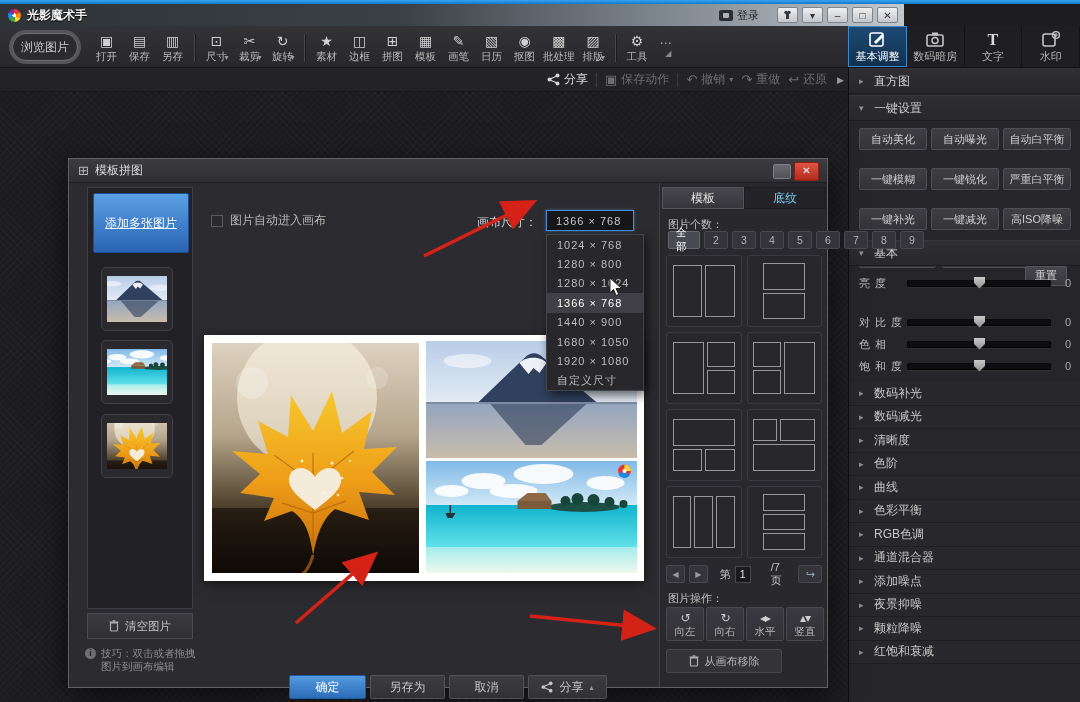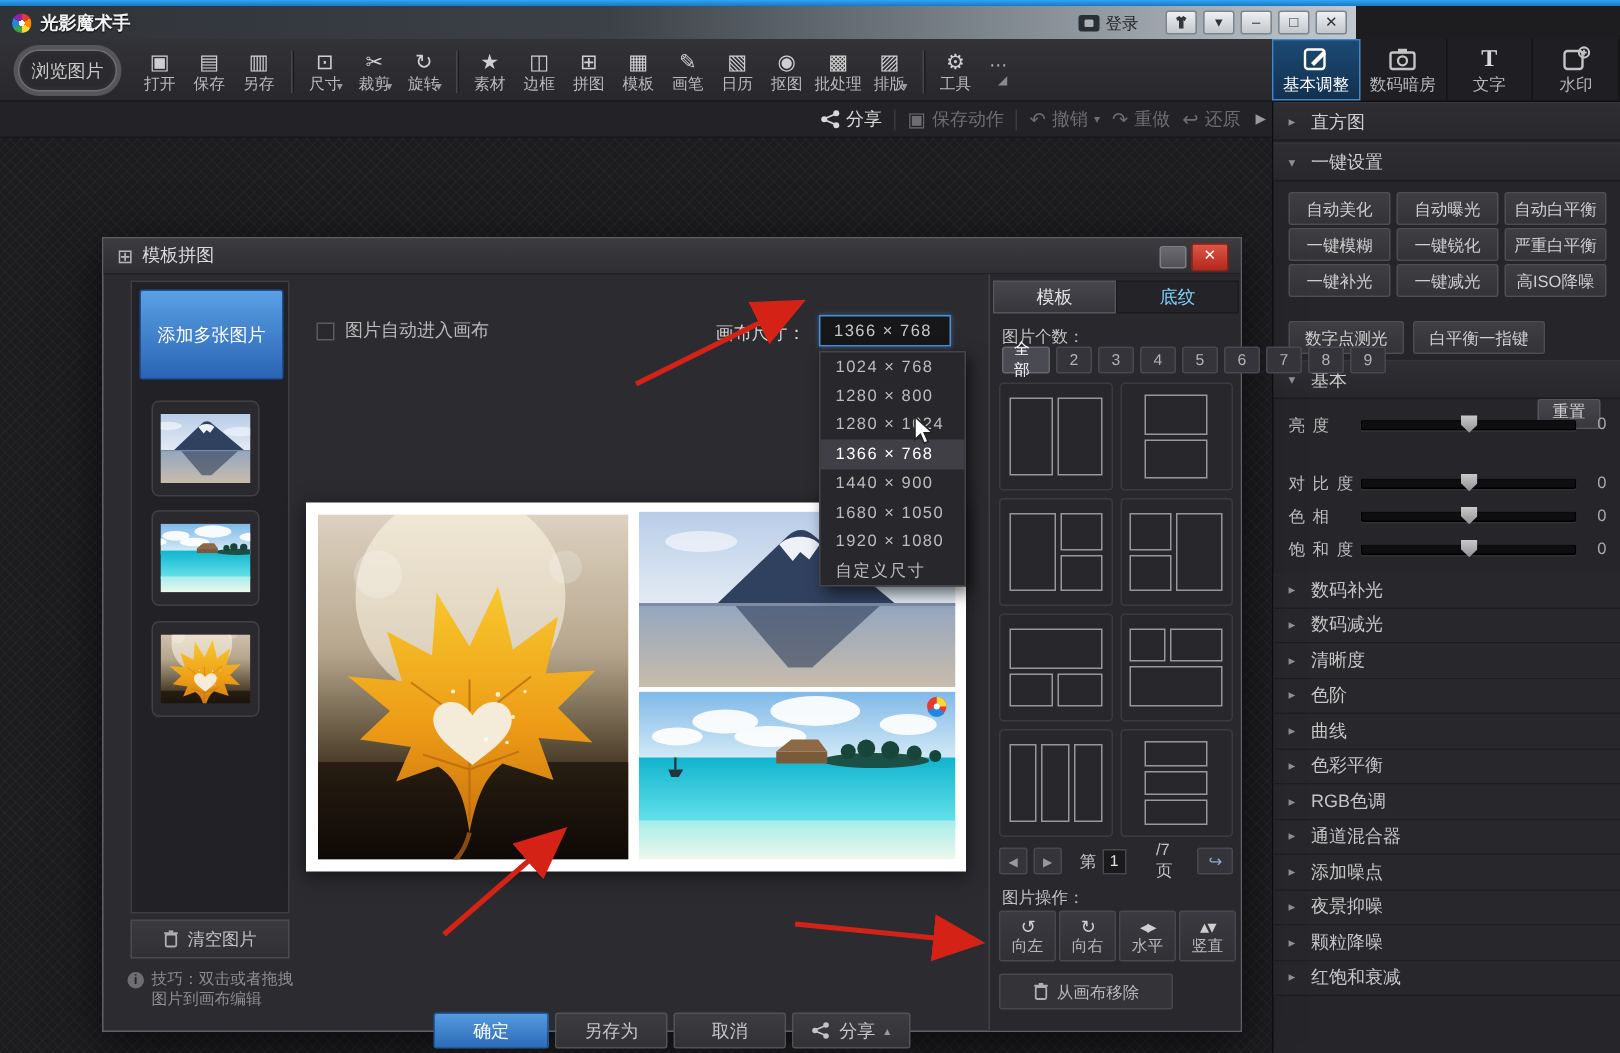--- a/index.html
+++ b/index.html
@@ -66,21 +66,21 @@
                         repeating-linear-gradient(-45deg,rgba(255,255,255,.022) 0 1px,transparent 1px 5px);}
   .main-canvas{position:absolute;left:0;top:92px;width:848px;height:610px;}
   
   .right-panel{position:absolute;left:848px;top:68px;width:232px;height:634px;background:#26262a;
        border-left:1px solid #0e0e10;box-sizing:border-box;font-size:12px;color:#cecece;}
   .sec-h{position:absolute;left:0;width:232px;height:26px;display:flex;align-items:center;gap:7px;
        padding-left:10px;box-sizing:border-box;background:linear-gradient(#2e2e33,#28282c);
        border-top:1px solid #343439;border-bottom:1px solid #1c1c1f;}
   .sec-h .car{font-size:9px;color:#8f8f94;width:8px;}
   .oc-wrap{position:absolute;left:0;top:53px;width:232px;height:119px;padding:7px 10px;box-sizing:border-box;}
-  .oc-grid{display:grid;grid-template-columns:1fr 1fr 1fr;gap:2px 4px;}
+  .oc-grid{display:grid;grid-template-columns:1fr 1fr 1fr;gap:18px 4px;}
   .oc-btn{height:20px;background:linear-gradient(#3e3e43,#333338);border:1px solid #4e4e54;
        border-radius:2px;color:#cfcfcf;font-size:11px;display:flex;align-items:center;justify-content:center;white-space:nowrap;}
   .oc-extra{display:flex;gap:6px;margin-top:16px;}
   .oc-extra .oc-btn{padding:0 10px;}
   .basic-wrap{position:absolute;left:0;top:196px;width:232px;height:118px;padding:2px 10px;box-sizing:border-box;}
   .reset-btn{position:absolute;right:14px;top:2px;width:40px;height:18px;background:linear-gradient(#46464c,#38383d);
        border:1px solid #55555b;border-radius:2px;color:#d0d0d0;font-size:11px;text-align:center;line-height:17px;}
   .slider-row{position:absolute;left:10px;width:212px;height:20px;display:flex;align-items:center;}
   .slider-row .sl-lab{width:48px;font-size:11px;color:#bdbdbd;letter-spacing:1px;white-space:nowrap;}
   .sl-track{flex:1;height:5px;background:#0e0e11;border:1px solid #000;border-top-color:#0a0a0c;
@@ -104,21 +104,21 @@
   .dlg-min{position:absolute;right:36px;top:5px;width:16px;height:13px;background:linear-gradient(#6a6a70,#515157);
        border:1px solid #7e7e84;border-radius:2px;}
   .dlg-close{position:absolute;right:8px;top:3px;width:23px;height:17px;border-radius:2px;
        background:linear-gradient(#e05545,#b02a1c);border:1px solid #8e2014;color:#fff;
        font-size:10px;text-align:center;line-height:16px;}
   .dlg-body{position:absolute;left:0;top:24px;width:758px;height:504px;}
   .dlg-left{position:absolute;left:18px;top:4px;width:106px;height:422px;background:#222226;
        border:1px solid #3e3e44;box-sizing:border-box;}
   .add-btn{position:absolute;left:5px;top:5px;width:94px;height:58px;
        background:linear-gradient(#5aa0e4,#2a64b4);border:1px solid #1d4f96;border-radius:2px;
-       color:#fff;font-size:12px;display:flex;align-items:center;justify-content:center;}
+       color:#fff;font-size:12px;display:flex;align-items:center;justify-content:center;text-decoration:underline;}
   .thumb{position:absolute;left:13px;width:70px;height:62px;background:#2a2a2e;border:1px solid #404046;
        border-radius:5px;display:flex;align-items:center;justify-content:center;}
   .thumb svg{display:block;}
   .clear-btn{position:absolute;left:18px;top:430px;width:106px;height:26px;background:linear-gradient(#3a3a3f,#2f2f34);
        border:1px solid #4a4a50;color:#c2c2c2;font-size:11.5px;display:flex;align-items:center;justify-content:center;gap:6px;box-sizing:border-box;}
   .tip{position:absolute;left:16px;top:464px;width:116px;color:#8d8d90;font-size:10.5px;line-height:13px;display:flex;gap:5px;}
   .tip .ti{flex:0 0 auto;width:11px;height:11px;border-radius:50%;background:#6e6e73;color:#26262a;
        font-size:9px;font-weight:bold;text-align:center;line-height:11px;margin-top:1px;}
   .chk-row{position:absolute;left:142px;top:29px;display:flex;align-items:center;gap:7px;}
   .chk-box{width:12px;height:12px;background:#2a2a2e;border:1px solid #5b5b60;box-sizing:border-box;}

